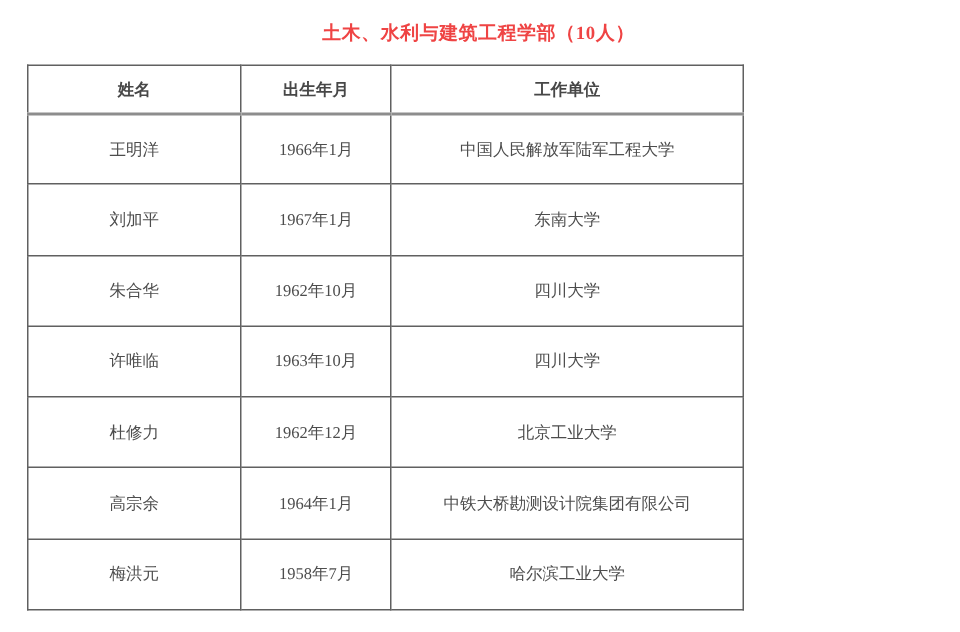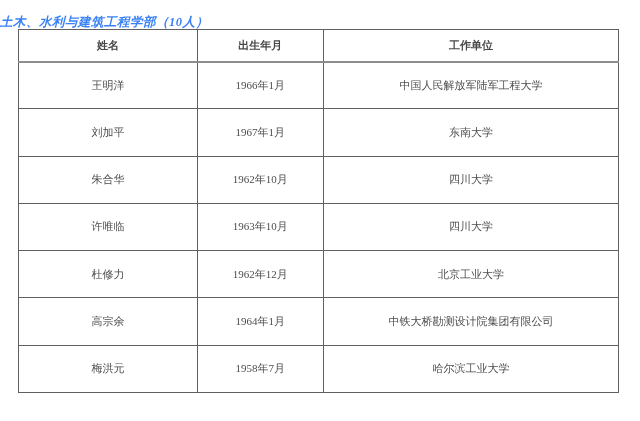--- a/index.html
+++ b/index.html
@@ -14,31 +14,31 @@
     background: #ffffff;
     font-family: "Liberation Serif", "DejaVu Serif", serif;
     color: #4d4d4d;
     overflow: hidden;
   }
   .doc-title {
     position: absolute;
     top: 14px;
     left: 0;
     width: 638px;
+    text-align: center;
     font-size: 12.5px;
     font-weight: bold;
-    color: #3b82f6;
+    color: #ef4444;
     letter-spacing: 0.5px;
-    font-style: italic;
   }
   table.roster {
     position: absolute;
     left: 18px;
-    top: 29px;
-    width: 601px;
+    top: 43px;
+    width: 478px;
     height: 364px;
     border-collapse: collapse;
     table-layout: fixed;
     border: 1.5px solid #4e4e4e;
   }
   col.c1 { width: 29.8%; }
   col.c2 { width: 21.0%; }
   col.c3 { width: 49.2%; }
   .roster th, .roster td {
     border: 1px solid #606060;

